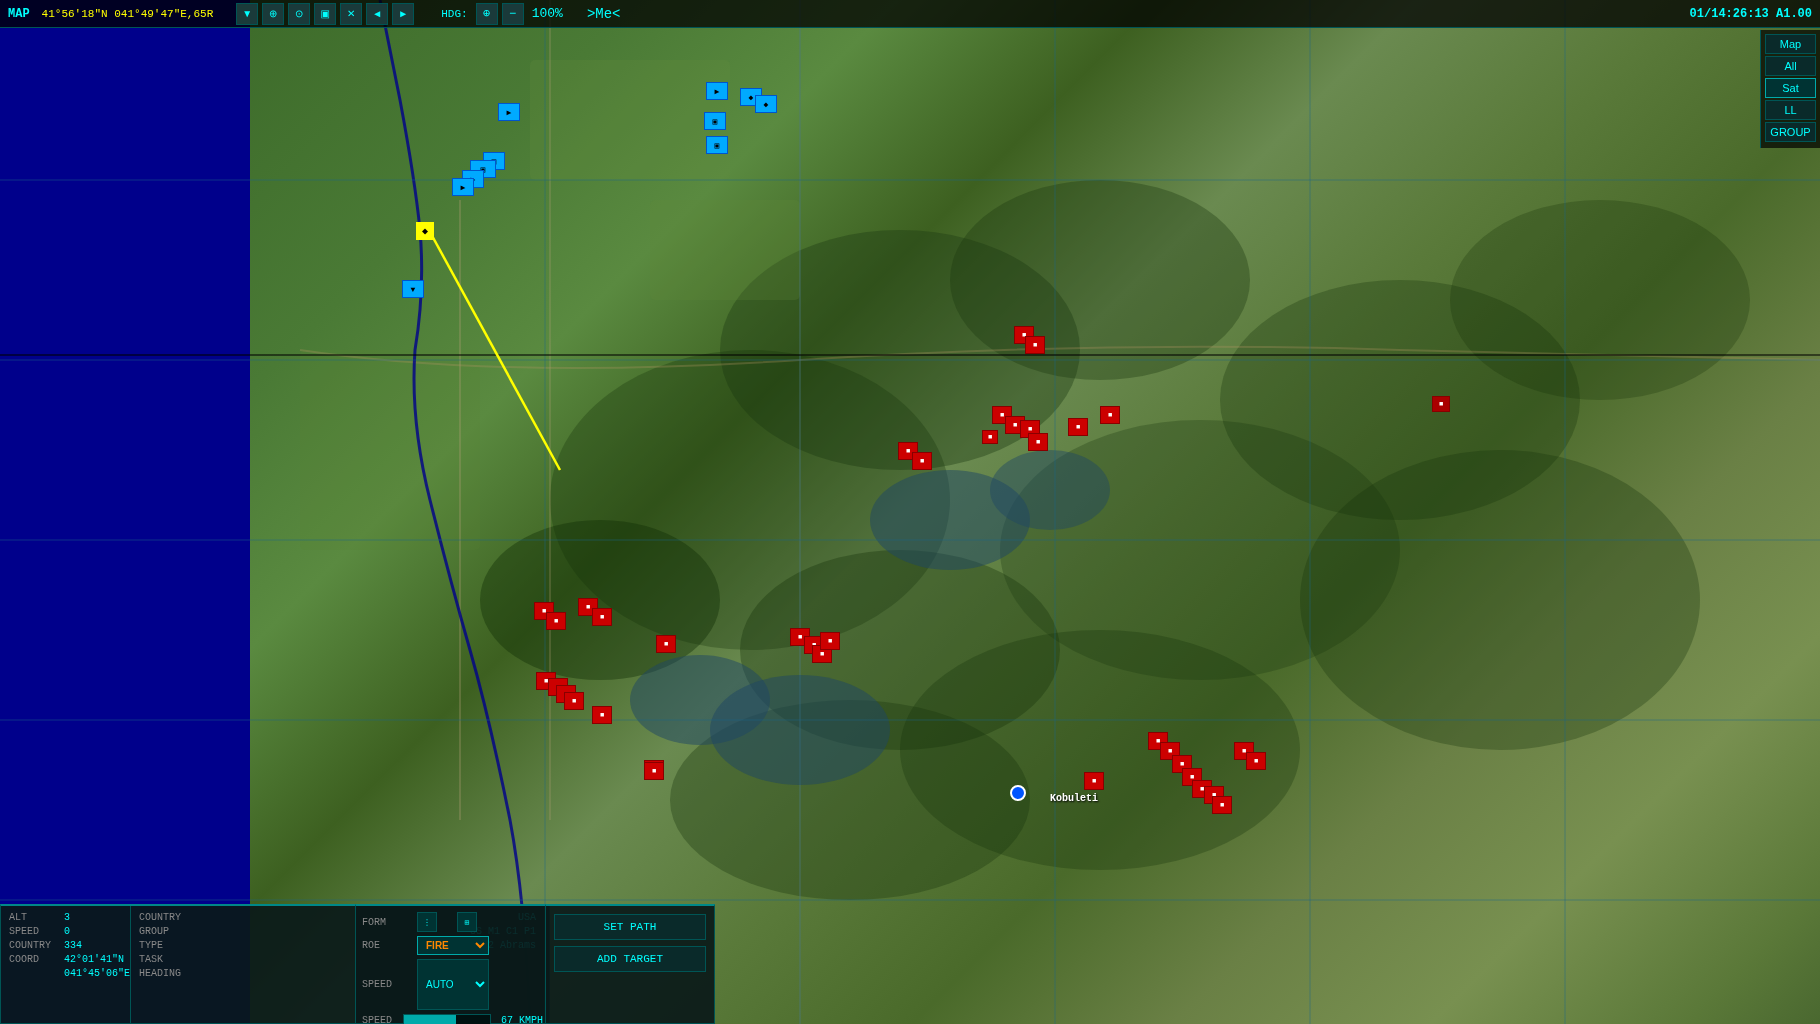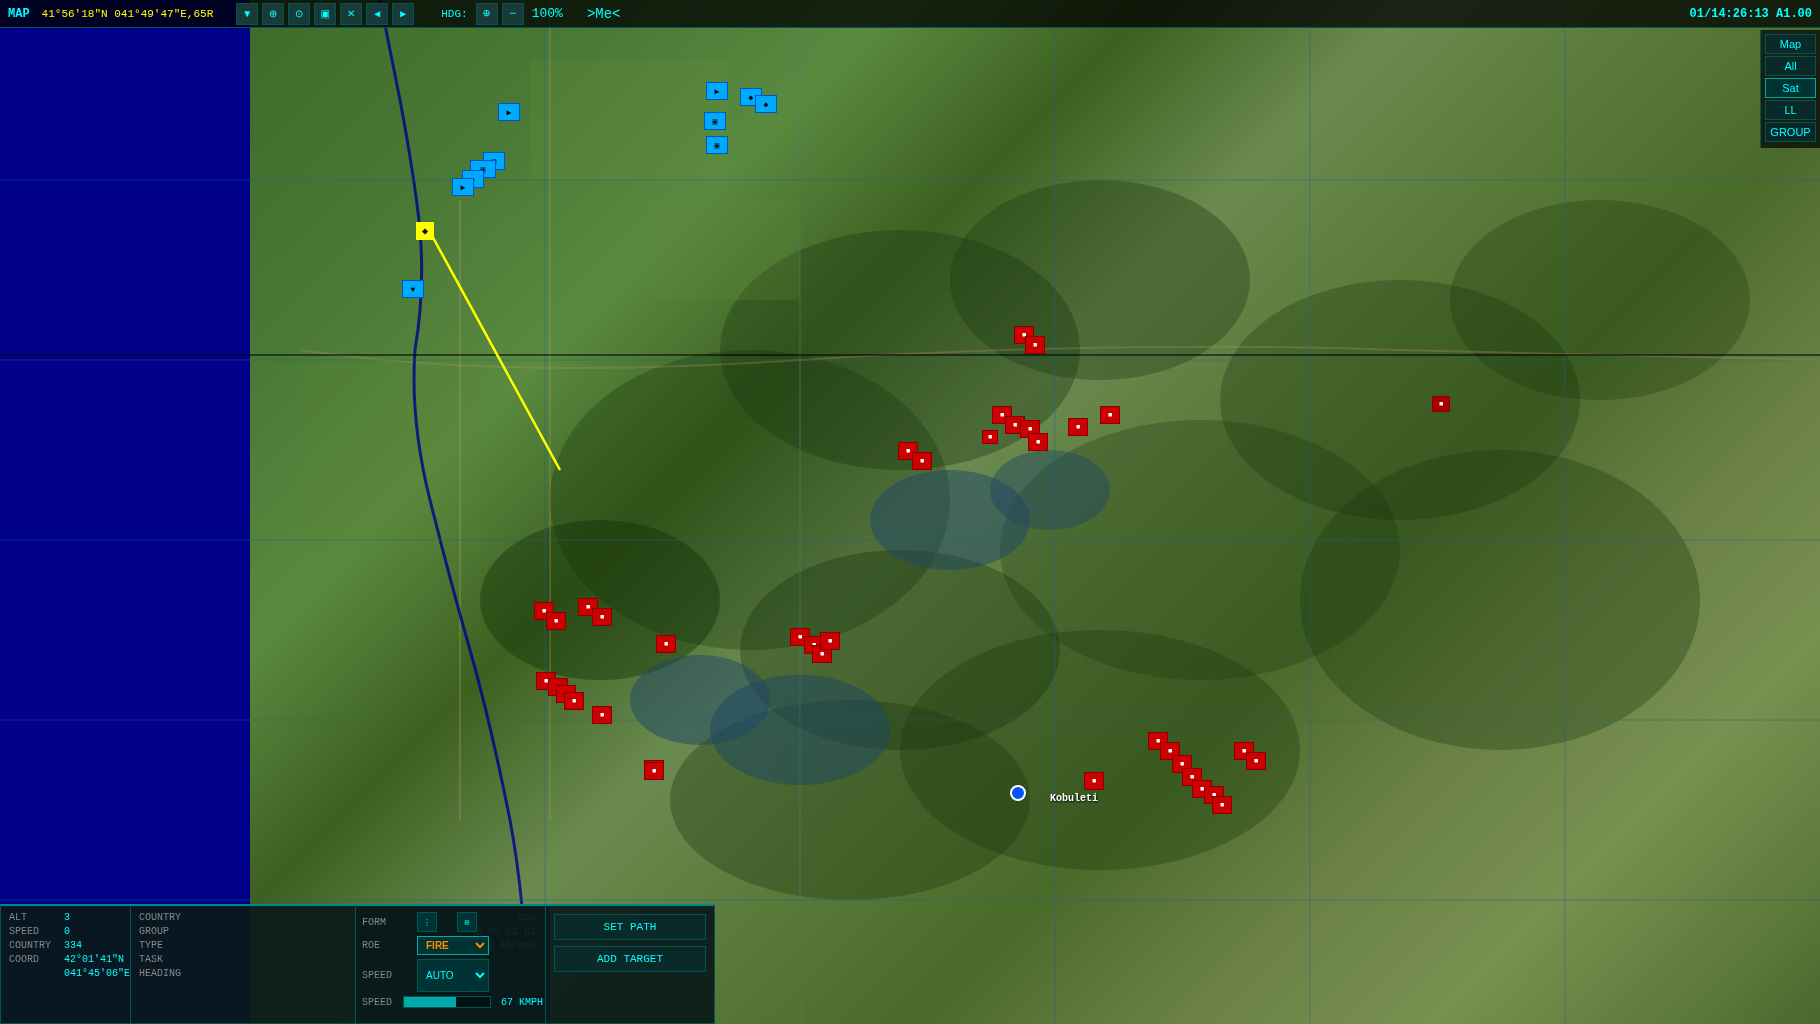--- a/index.html
+++ b/index.html
@@ -263,21 +263,21 @@
       padding: 2px 4px;
       font-weight: bold;
       min-width: 50px;
     }
 
     .state-dropdown {
       background: #003333;
       border: 1px solid #005555;
       color: #00ffff;
       font-size: 10px;
-      padding: 9px 4px;
+      padding: 18px 4px;
       min-width: 50px;
     }
 
     .speed-row {
       display: flex;
       align-items: center;
       margin-top: 4px;
       font-size: 10px;
       gap: 6px;
     }

